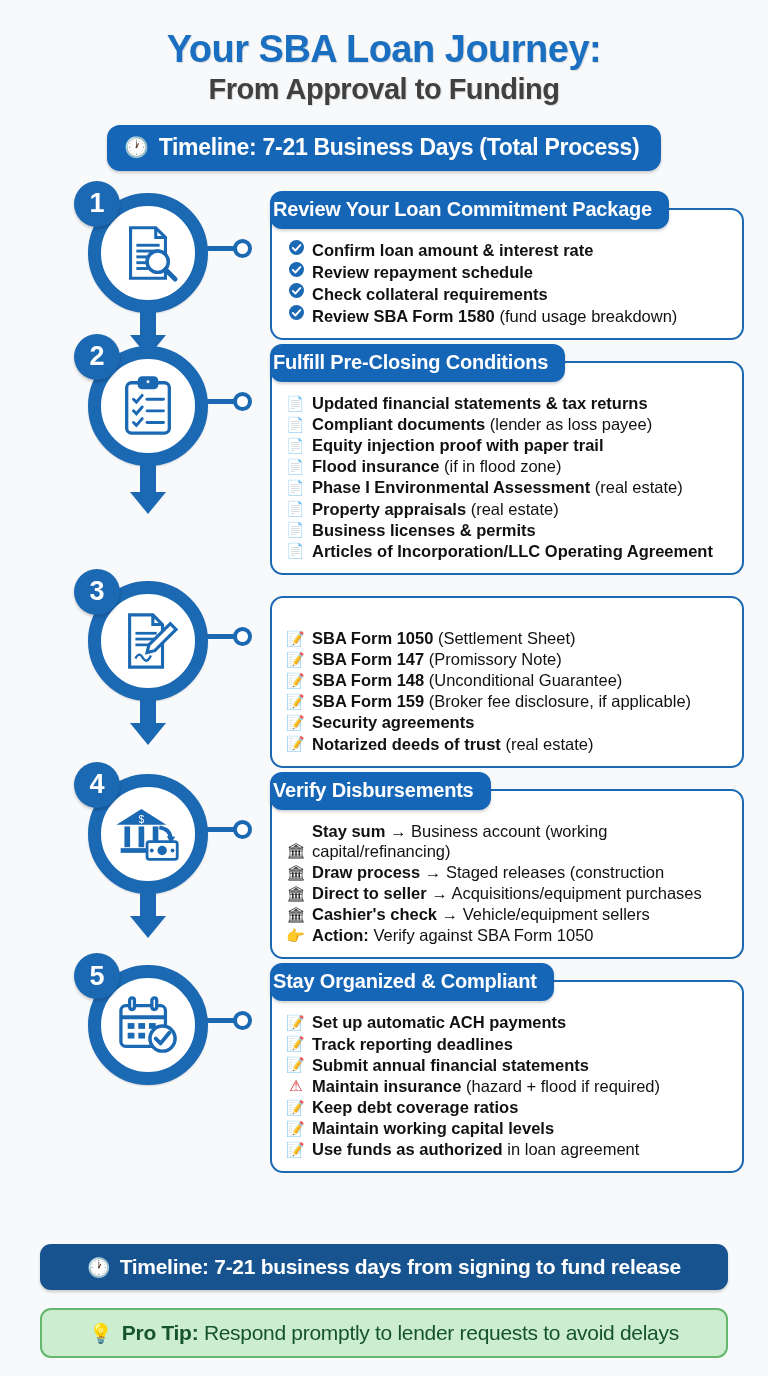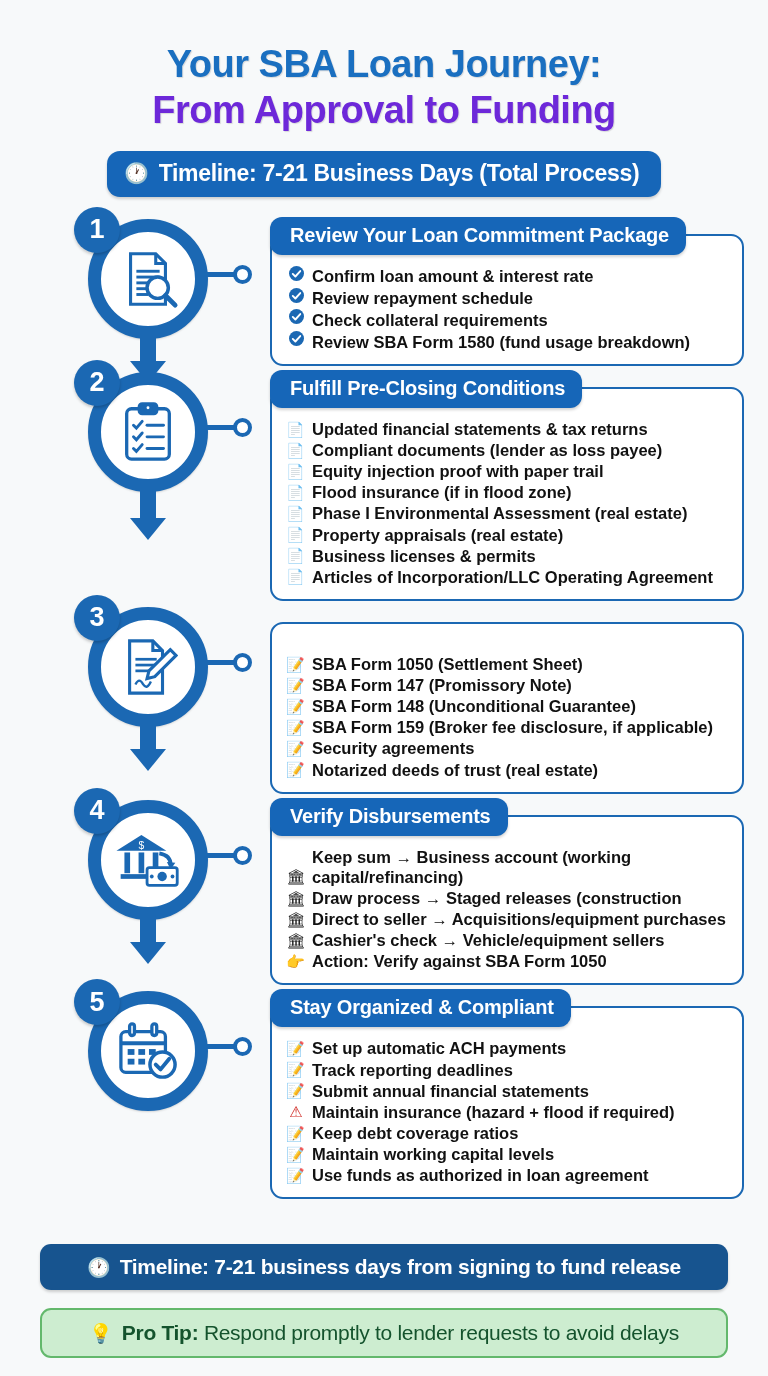--- a/index.html
+++ b/index.html
@@ -8,35 +8,35 @@
     width: 768px;
     height: 1376px;
     background: #f7f9fa;
     font-family: "Liberation Sans", sans-serif;
     overflow: hidden;
     position: relative;
   }
 
   
   .title-block {
-    padding-top: 41px;
+    padding-top: 26px;
     text-align: center;
   }
   .title-line-1 {
     font-size: 38px;
     font-weight: bold;
     color: #1a6fc0;
     letter-spacing: -0.5px;
     line-height: 1.22;
     text-shadow: 1px 1px 1px rgba(0,0,0,0.13);
   }
   .title-line-2 {
-    font-size: 38px;
+    font-size: 29px;
     font-weight: bold;
-    color: #6d28d9;
+    color: #404040;
     letter-spacing: -0.5px;
     line-height: 1.22;
     text-shadow: 1px 1px 1px rgba(0,0,0,0.13);
   }
 
   
   .timeline-pill-wrap {
     display: flex;
     justify-content: center;
     margin-top: 17px;
@@ -173,21 +173,21 @@
     background: #ffffff;
     padding: 30px 12px 11px 14px;
     margin-top: 17px;
   }
   .card-header {
     position: absolute;
     left: -2px;
     top: -19px;
     background: #1666b8;
     border-radius: 12px;
-    padding: 7px 17px 8px 20px;
+    padding: 7px 17px 8px 3px;
     color: #ffffff;
     font-size: 20px;
     font-weight: bold;
     letter-spacing: -0.2px;
     white-space: nowrap;
     box-shadow: 0 2px 3px rgba(0,0,0,0.18);
   }
   ul.bullets { list-style: none; }
   ul.bullets li {
     display: flex;
@@ -204,21 +204,21 @@
     font-size: 15px;
     line-height: 1.3;
     text-align: center;
   }
   .b-ico.check {
     color: #1b68b3;
     font-size: 16px;
   }
   .b-txt { flex: 1 1 auto; }
   .b-txt b { font-weight: bold; }
-  .b-txt span.reg { font-weight: bold; }
+  .b-txt span.reg { font-weight: normal; }
 
   
   .footer {
     position: absolute;
     left: 0;
     right: 0;
     bottom: 18px;
     padding: 0 40px;
   }
   .timeline-bar {
@@ -491,21 +491,21 @@
           <div class="shaft" style="height: 30px;"></div>
           <div class="head"></div>
         </div>
       </div>
       <div class="card-col">
         <div class="card">
           <div class="card-header">Verify Disbursements</div>
           <ul class="bullets">
             <li>
               <span class="b-ico">🏛</span>
-              <span class="b-txt"><b>Keep sum</b><span class="reg"> → Business account (working capital/refinancing)</span></span>
+              <span class="b-txt"><b>Stay sum</b><span class="reg"> → Business account (working capital/refinancing)</span></span>
             </li>
             <li>
               <span class="b-ico">🏛</span>
               <span class="b-txt"><b>Draw process</b><span class="reg"> → Staged releases (construction</span></span>
             </li>
             <li>
               <span class="b-ico">🏛</span>
               <span class="b-txt"><b>Direct to seller</b><span class="reg"> → Acquisitions/equipment purchases</span></span>
             </li>
             <li>

